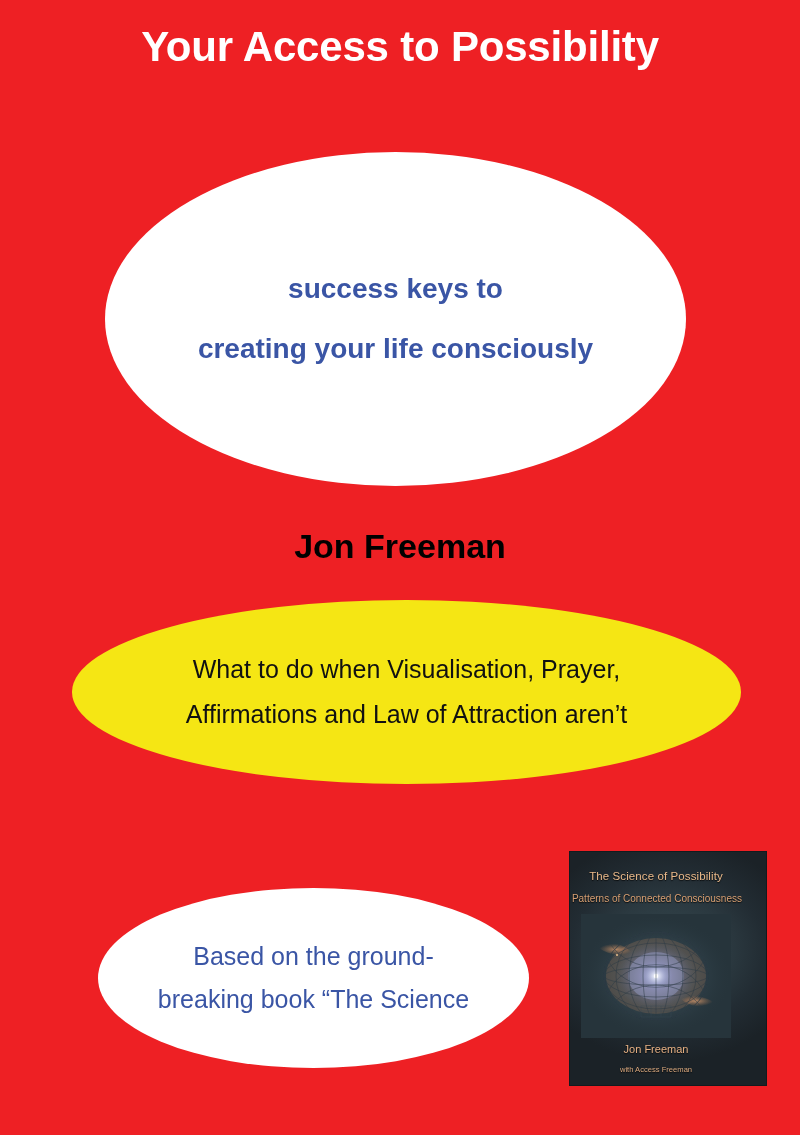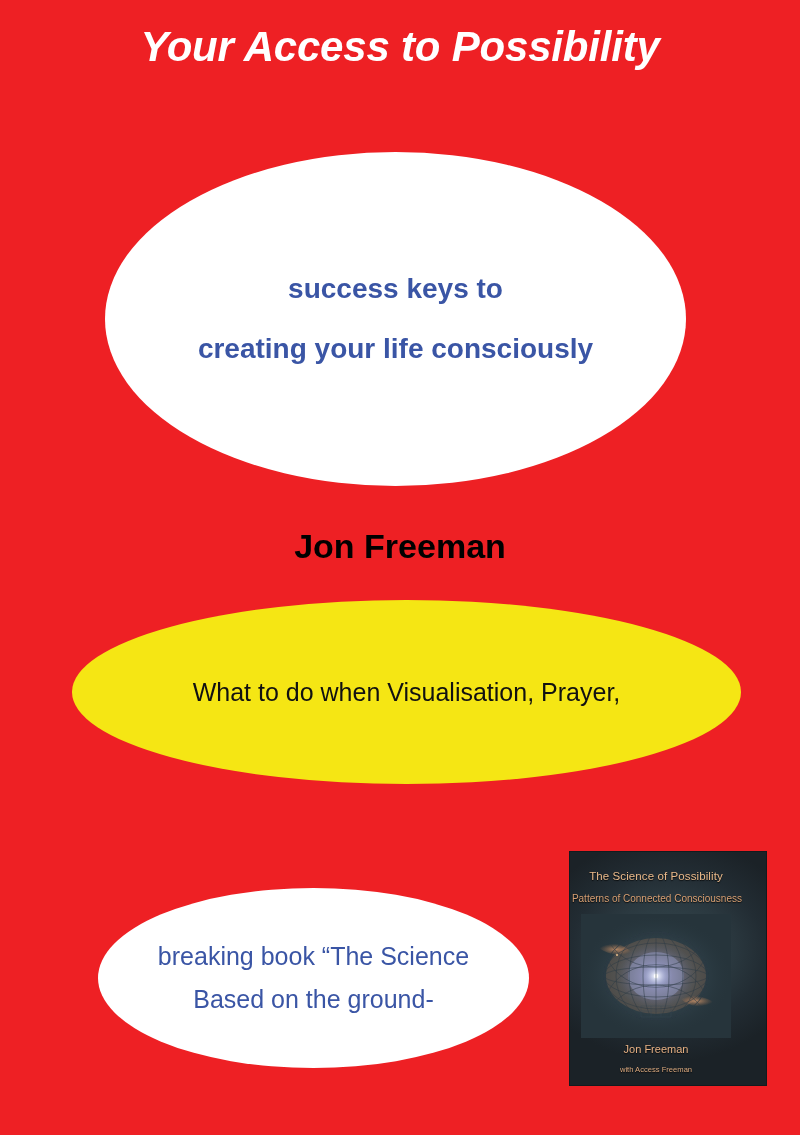--- a/index.html
+++ b/index.html
@@ -25,21 +25,20 @@
     position: absolute;
     left: 0;
     top: 24px;
     width: 800px;
     text-align: center;
     color: #ffffff;
     font-size: 42px;
     font-weight: bold;
     letter-spacing: -0.2px;
     line-height: 1.1;
-    font-style: italic;
   }
 
   
   .ellipse {
     position: absolute;
     border-radius: 50%;
     display: flex;
     flex-direction: column;
     align-items: center;
     justify-content: center;
@@ -179,25 +178,26 @@
 
   <div class="ellipse ellipse-keys">
     <div class="line">success keys to</div>
     <div class="line">creating your life consciously</div>
   </div>
 
   <div class="author">Jon Freeman</div>
 
   <div class="ellipse ellipse-problem">
     <div class="line">What to do when Visualisation, Prayer,</div>
+    <div class="line">Affirmations and Law of Attraction aren’t</div>
   </div>
 
   <div class="ellipse ellipse-basis">
+    <div class="line">Based on the ground-</div>
     <div class="line">breaking book “The Science</div>
-    <div class="line">Based on the ground-</div>
   </div>
 
   <div class="book-cover">
     <div class="cover-title">The Science of Possibility</div>
     <div class="cover-subtitle">Patterns of Connected Consciousness</div>
 
     <svg class="cover-art" viewBox="0 0 150 124">
       <defs>
         <radialGradient id="halo" cx="50%" cy="50%" r="50%">
           <stop offset="0%" stop-color="#7d8fb0" stop-opacity="0.55"></stop>

